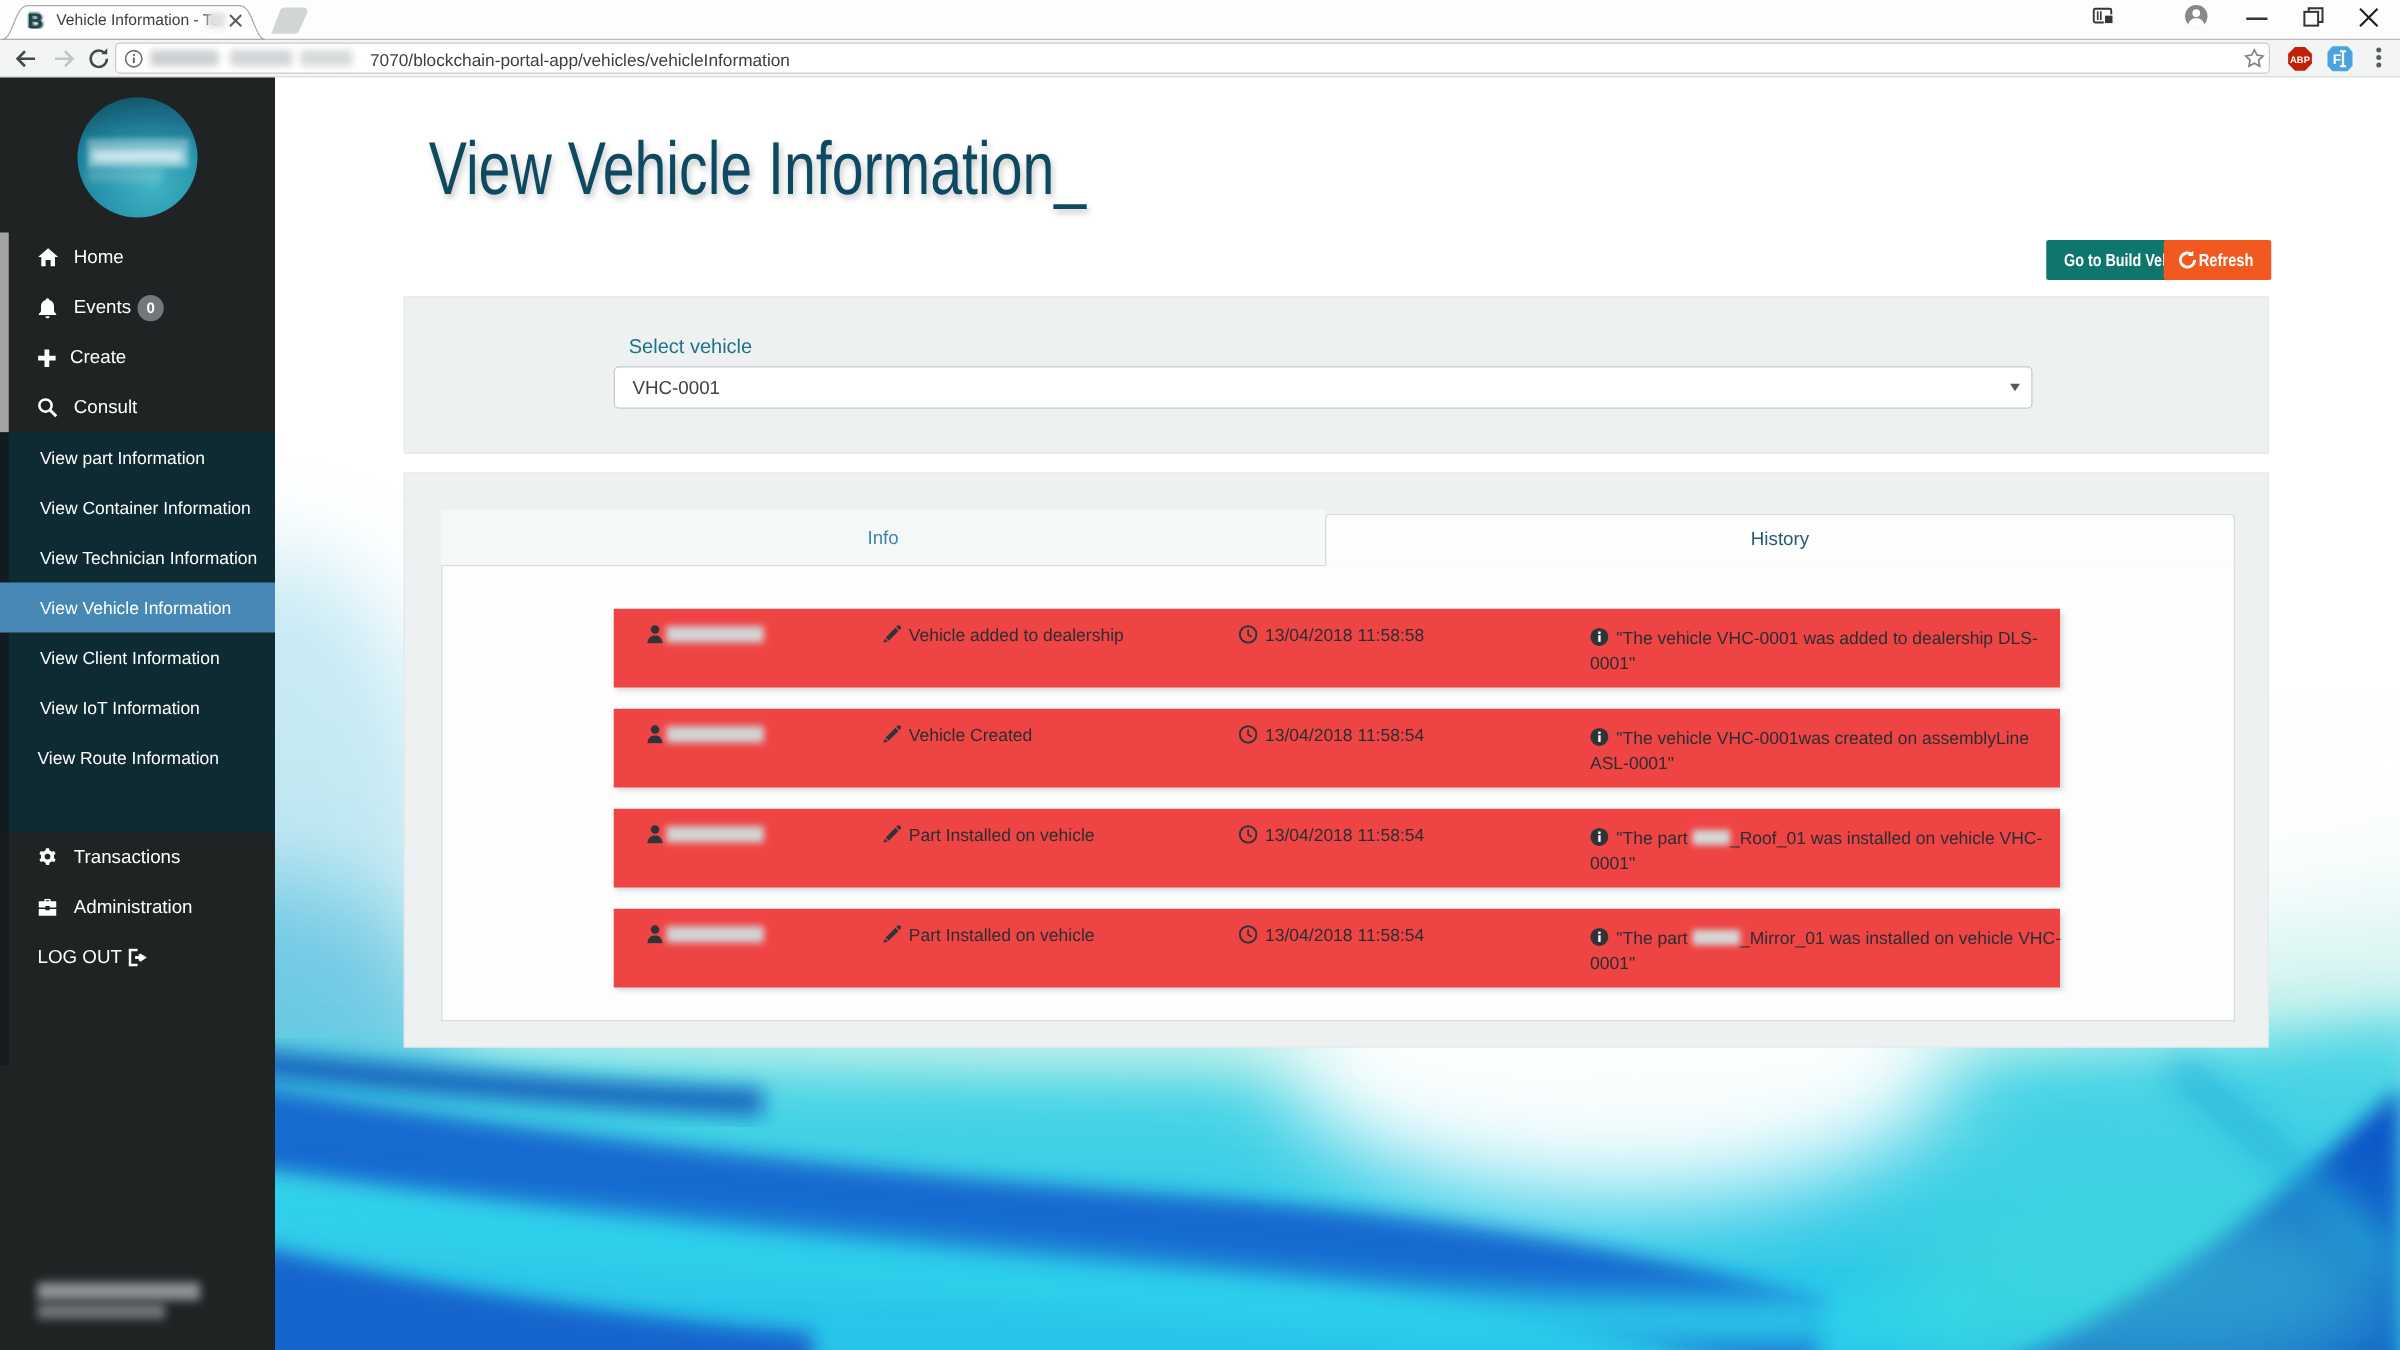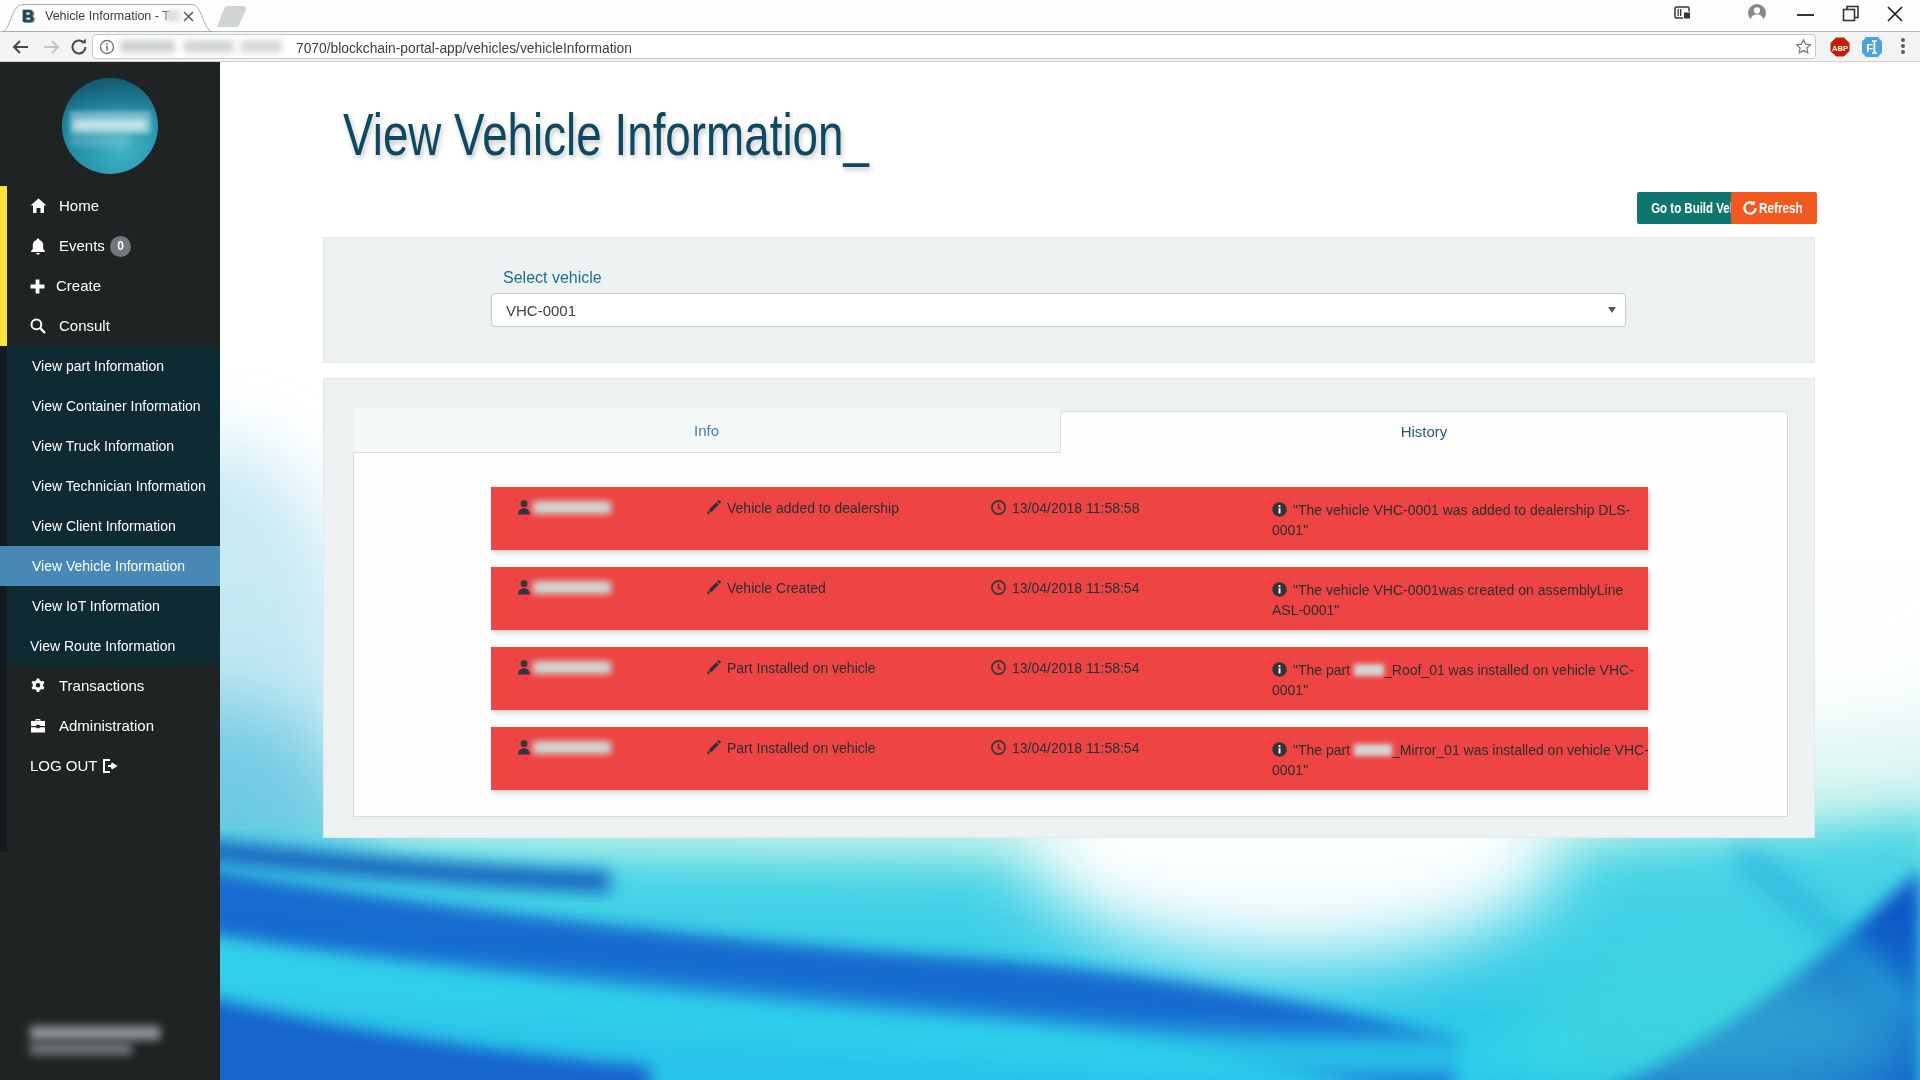--- a/index.html
+++ b/index.html
@@ -117,21 +117,21 @@
 </div>
 
 <div class="abs" style="left:0;top:62px;width:220px;height:1018px;background:#1f2324;">
   <div class="abs" style="left:62px;top:16px;width:96px;height:96px;border-radius:50%;background:radial-gradient(circle at 62% 72%,#41b5c4 0%,#2d9cb2 35%,#1f85a0 65%,#156075 100%);overflow:hidden;">
     <div class="abs" style="left:0;top:0;width:96px;height:96px;background:linear-gradient(180deg,rgba(8,40,58,.4) 0%,rgba(8,40,58,0) 45%);"></div>
     <div class="abs" style="left:8px;top:33px;width:81px;height:23px;background:rgba(206,229,236,.45);filter:blur(2px);"></div>
     <div class="abs" style="left:12px;top:42px;width:72px;height:10px;background:rgba(237,249,251,.7);filter:blur(3px);"></div>
     <div class="abs" style="left:8px;top:56px;width:60px;height:12px;background:rgba(190,220,230,.25);filter:blur(3px);"></div>
   </div>
 
-  <div class="abs" style="left:0;top:124px;width:220px;height:160px;border-left:7px solid #fde047;">
+  <div class="abs" style="left:0;top:124px;width:220px;height:160px;border-left:7px solid #a3a3a3;">
     <div class="abs" style="left:23px;top:0px;width:190px;height:40px;color:#fff;font-size:15px;line-height:40px;">
       <svg style="position:absolute;left:0;top:12px" width="17" height="16" viewBox="0 0 17 16">
           <path d="M8.5,0.5 L16.5,7.5 L14,7.5 L14,15 L10.5,15 L10.5,10 L6.5,10 L6.5,15 L3,15 L3,7.5 L0.5,7.5 Z" fill="#fff"></path>
         </svg>
       <span style="margin-left:29px;">Home</span>
     </div>
     <div class="abs" style="left:23px;top:40px;width:190px;height:40px;color:#fff;font-size:15px;line-height:40px;">
       <svg style="position:absolute;left:0;top:12px" width="16" height="17" viewBox="0 0 16 17">
           <path d="M8,0.5 C8.8,0.5 9.4,1.1 9.4,1.9 C11.8,2.5 13.2,4.4 13.2,7 L13.2,11 L15,13.3 L15,14 L1,14 L1,13.3 L2.8,11 L2.8,7 C2.8,4.4 4.2,2.5 6.6,1.9 C6.6,1.1 7.2,0.5 8,0.5 Z M6.3,15 L9.7,15 C9.7,16 9,16.7 8,16.7 C7,16.7 6.3,16 6.3,15 Z" fill="#fff"></path>
         </svg>
@@ -149,24 +149,23 @@
           <circle cx="6.4" cy="6.4" r="4.9" fill="none" stroke="#fff" stroke-width="2"></circle>
           <path d="M10.2,10.2 L15,15" stroke="#fff" stroke-width="2.4"></path>
         </svg>
       <span style="margin-left:29px;">Consult</span>
     </div>
   </div>
 
   <div class="abs" style="left:0;top:284px;width:220px;height:320px;background:#0e2a32;border-left:7px solid #111c22;">
     <div style="height:40px;line-height:40px;color:#fff;font-size:14px;padding-left:25px;">View part Information</div>
     <div style="height:40px;line-height:40px;color:#fff;font-size:14px;padding-left:25px;">View Container Information</div>
-    <div style="height:40px;line-height:40px;color:#fff;font-size:14px;padding-left:25px;">View Truck Information</div>
     <div style="height:40px;line-height:40px;color:#fff;font-size:14px;padding-left:25px;">View Technician Information</div>
+    <div style="height:40px;line-height:40px;color:#fff;font-size:14px;padding-left:25px;background:#4789b4;margin-left:-7px;padding-left:32px;">View Vehicle Information</div>
     <div style="height:40px;line-height:40px;color:#fff;font-size:14px;padding-left:25px;">View Client Information</div>
-    <div style="height:40px;line-height:40px;color:#fff;font-size:14px;padding-left:25px;background:#4789b4;margin-left:-7px;padding-left:32px;">View Vehicle Information</div>
     <div style="height:40px;line-height:40px;color:#fff;font-size:14px;padding-left:25px;">View IoT Information</div>
     <div style="height:40px;line-height:40px;color:#fff;font-size:14px;padding-left:23px;">View Route Information</div>
   </div>
 
   <div class="abs" style="left:0;top:604px;width:220px;height:186px;border-left:7px solid #171b1d;">
     <div class="abs" style="left:23px;top:0;width:190px;height:40px;color:#fff;font-size:15px;line-height:40px;">
       <svg style="position:absolute;left:0;top:12px" width="16" height="16" viewBox="0 0 16 16">
           <path d="M6.8,0.5 L9.2,0.5 L9.6,2.3 A6,6 0 0 1 11.5,3.4 L13.3,2.8 L14.5,4.9 L13.1,6.1 A6,6 0 0 1 13.1,8.3 L14.5,9.5 L13.3,11.6 L11.5,11 A6,6 0 0 1 9.6,12.1 L9.2,13.9 L6.8,13.9 L6.4,12.1 A6,6 0 0 1 4.5,11 L2.7,11.6 L1.5,9.5 L2.9,8.3 A6,6 0 0 1 2.9,6.1 L1.5,4.9 L2.7,2.8 L4.5,3.4 A6,6 0 0 1 6.4,2.3 Z M8,4.9 A2.3,2.3 0 1 0 8,9.5 A2.3,2.3 0 1 0 8,4.9 Z" fill="#fff"></path>
         </svg>
       <span style="margin-left:29px;">Transactions</span>

